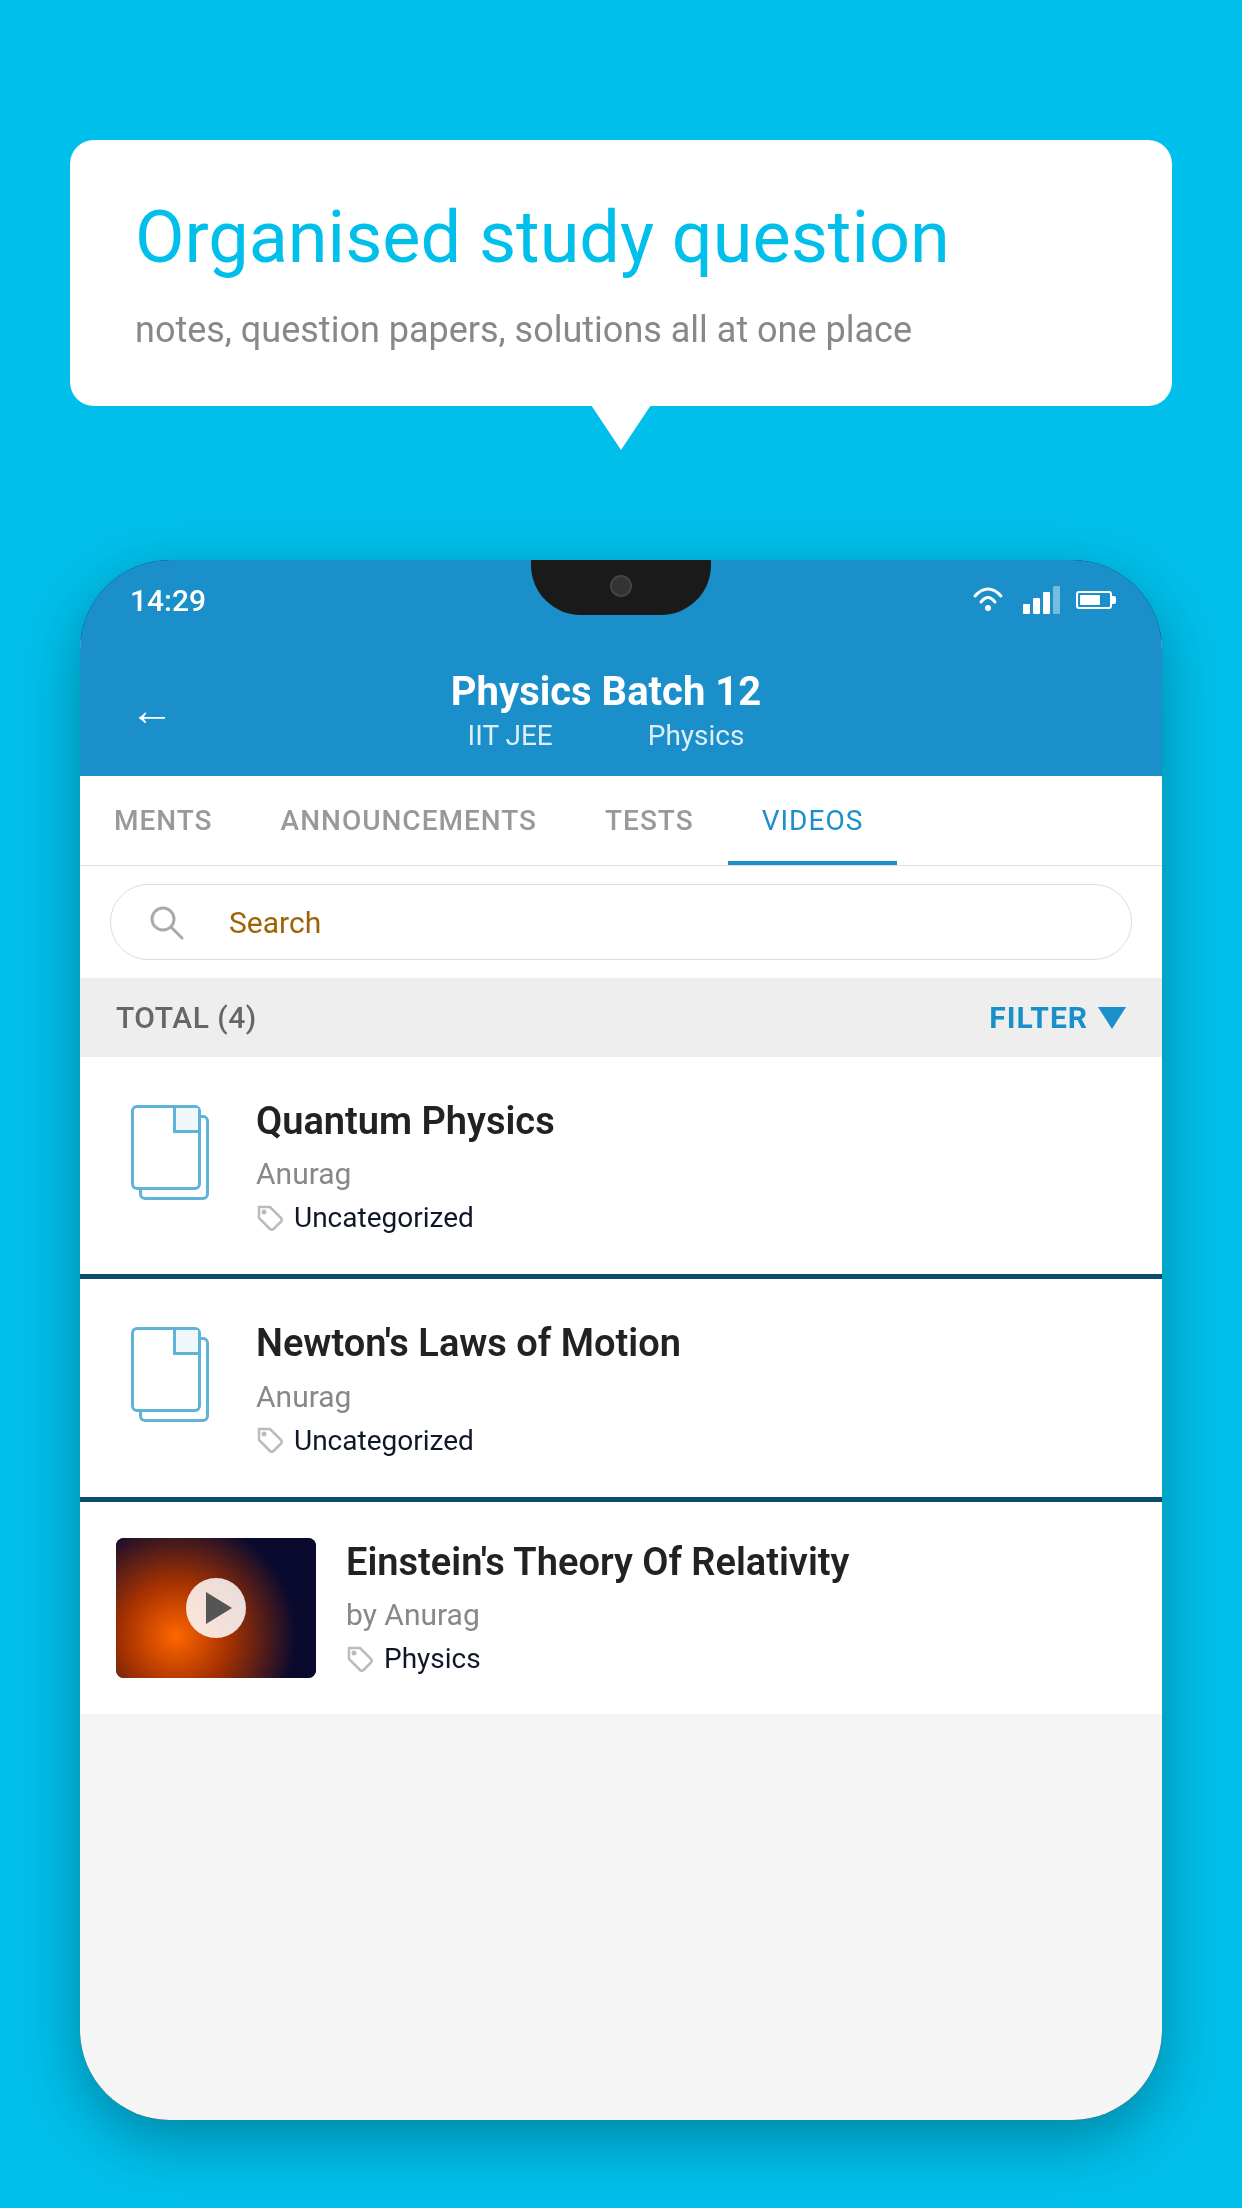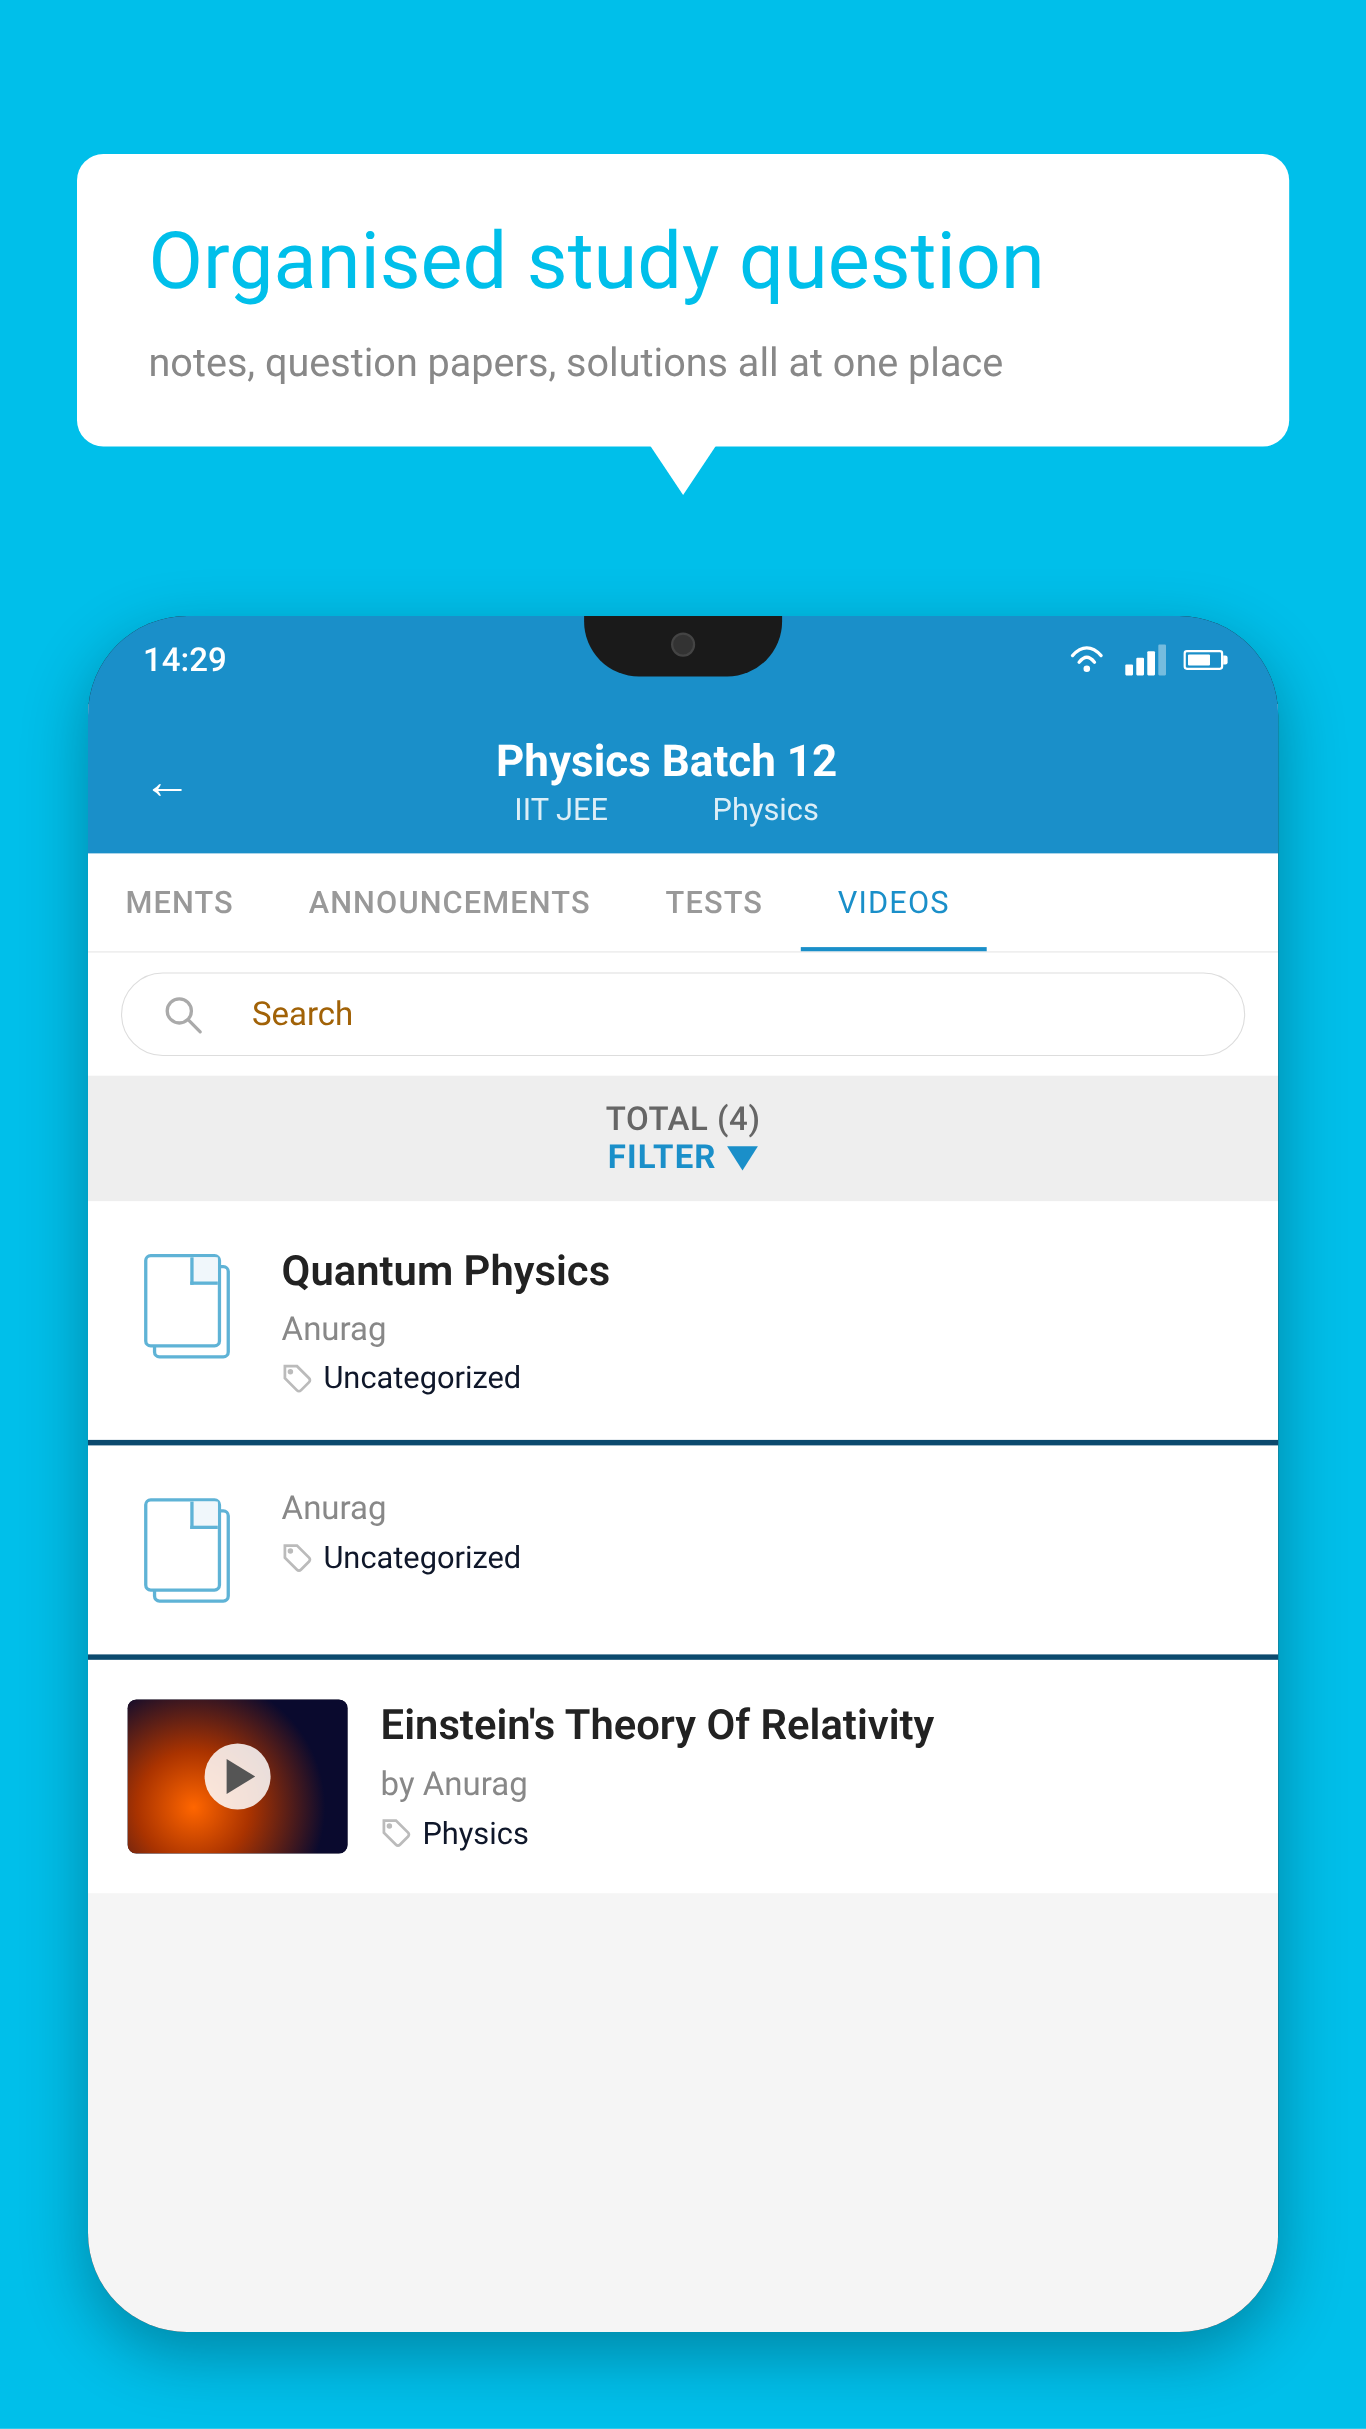--- a/index.html
+++ b/index.html
@@ -222,21 +222,20 @@
       margin-left: 24px;
     }
 
     
     .filter-bar {
       background: #eeeeee;
       padding: 22px 36px;
       display: flex;
       justify-content: space-between;
       align-items: center;
-      flex-direction: column;
     }
 
     .total-label {
       color: #666;
       font-size: 30px;
       font-weight: 500;
       letter-spacing: 0.5px;
     }
 
     .filter-btn {
@@ -544,20 +543,21 @@
         </div>
 
         <div class="video-item">
           <div class="video-thumbnail-placeholder">
             <div class="doc-icon">
               <div class="doc-icon-back"></div>
               <div class="doc-icon-front"></div>
             </div>
           </div>
           <div class="video-info">
+            <div class="video-title">Newton's Laws of Motion</div>
             <div class="video-author">Anurag</div>
             <div class="video-tag">
               <svg width="28" height="28" viewBox="0 0 28 28" fill="none">
                 <path d="M3 3 L3 14 L14 25 C15 26 16.5 26 17.5 25 L25 17.5 C26 16.5 26 15 25 14 L14 3 Z" stroke="#bbb" stroke-width="2.5" fill="none"></path>
                 <circle cx="8" cy="8" r="2.5" fill="#bbb"></circle>
               </svg>
               <span>Uncategorized</span>
             </div>
           </div>
         </div>

